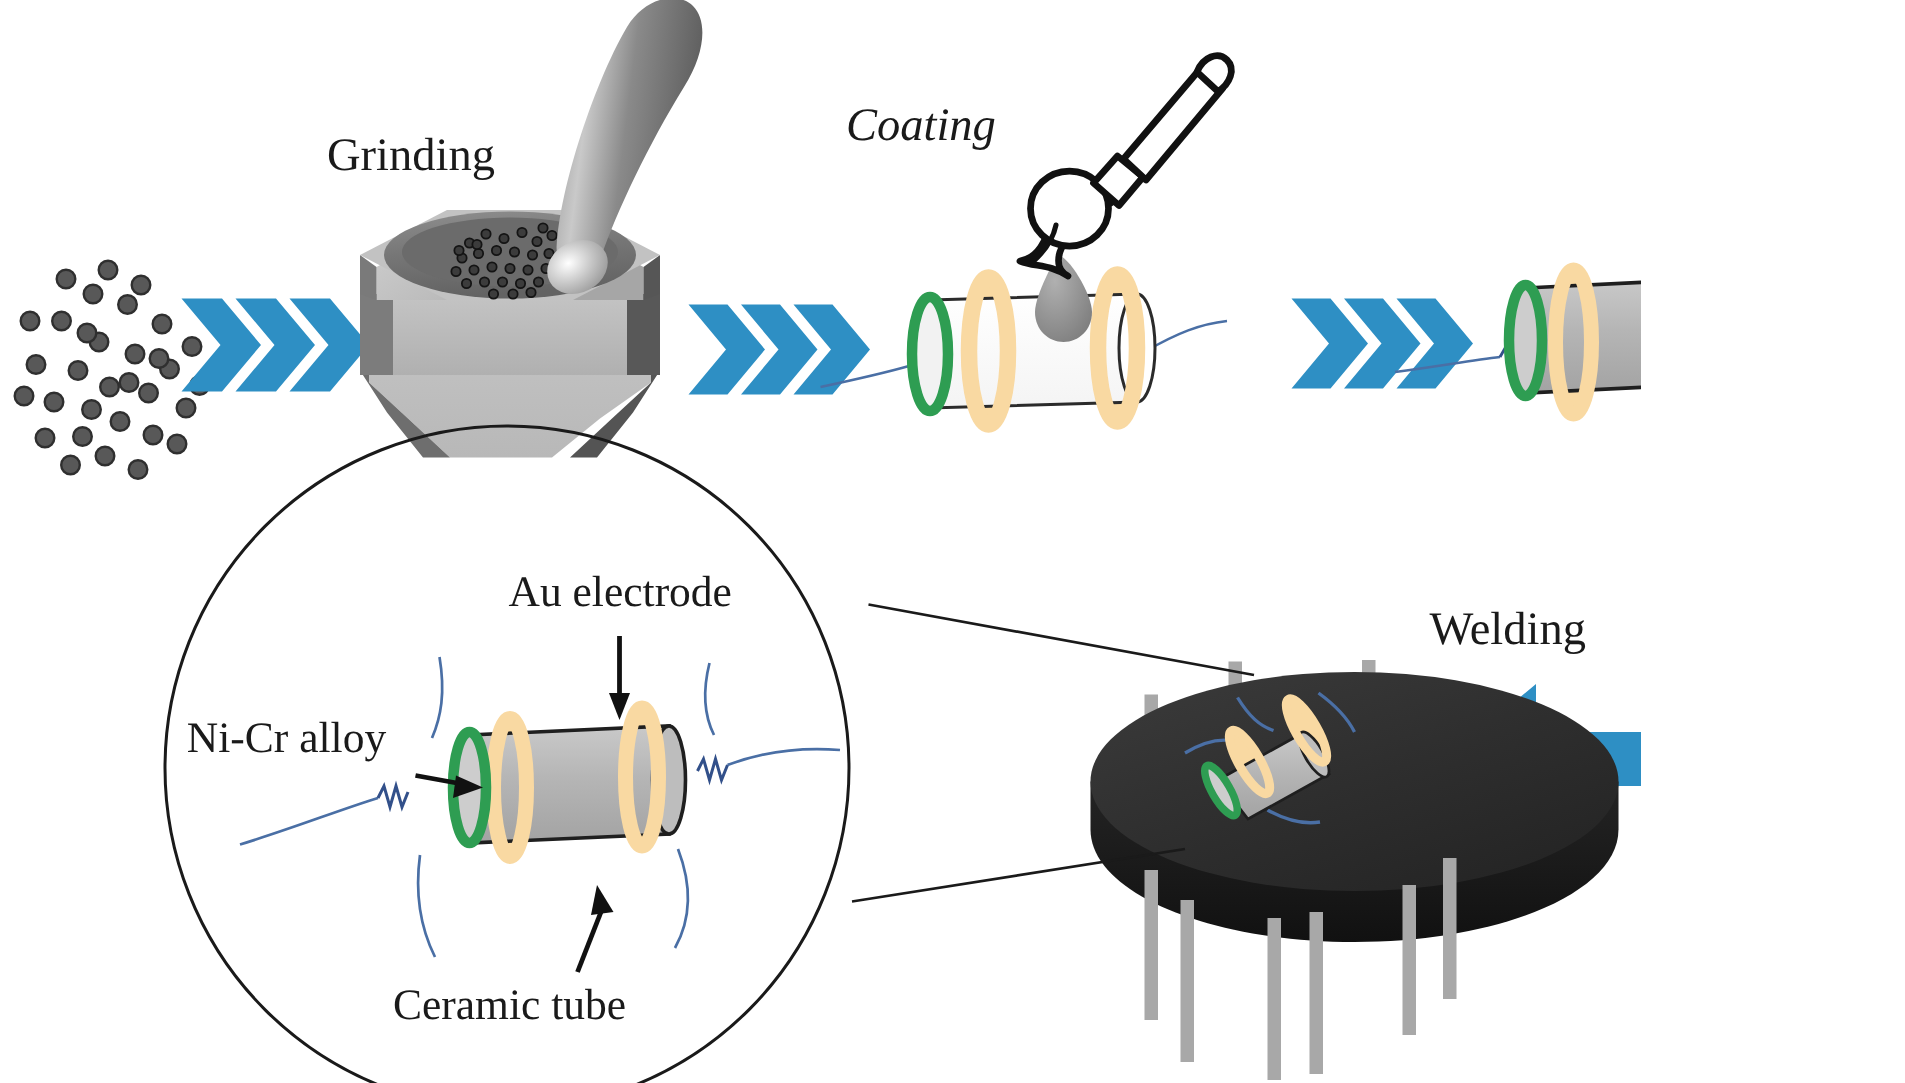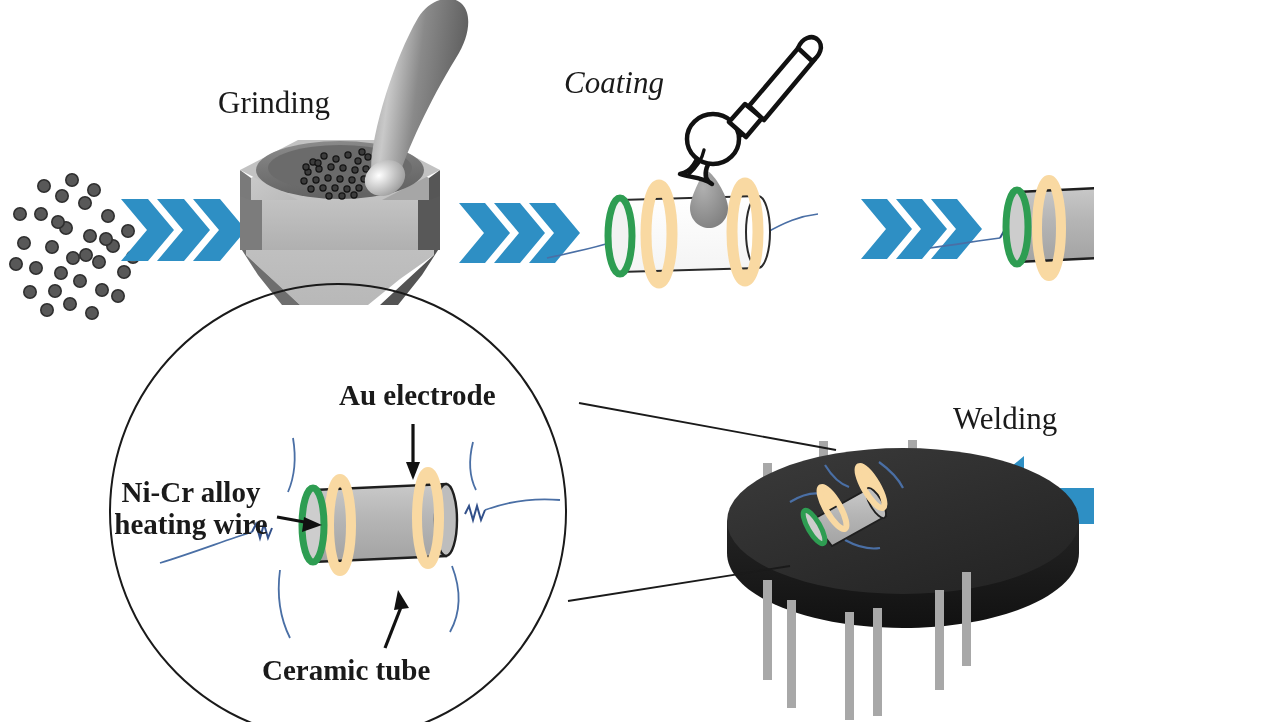--- a/index.html
+++ b/index.html
@@ -23,21 +23,21 @@
   }
   .lbl {
     position: absolute;
     color: #1a1a1a;
     font-family: "Liberation Serif", "DejaVu Serif", serif;
     font-weight: 400;
     white-space: nowrap;
     line-height: 1.12;
   }
   .lbl-step { font-size: 31px; }
-  .lbl-callout { font-size: 29px; font-weight: bold; }
+  .lbl-callout { font-size: 29px; }
   .lbl-two { white-space: normal; text-align: center; }
   #lbl-grinding  { left: 218px; top: 86px; }
   #lbl-coating   { left: 564px; top: 66px; font-style: italic; }
   #lbl-formation { left: 1008px; top: 76px; width: 200px; margin-left: -8px; text-align: center; }
   #lbl-welding   { left: 953px; top: 382px; margin-top: 20px; }
   #lbl-au        { left: 339px; top: 379px; }
   #lbl-nicr      { left: 101px; top: 476px; width: 180px; text-align: center; }
   #lbl-ceramic   { left: 262px; top: 654px; }
 </style>
 </head>
@@ -372,18 +372,17 @@
   <div class="lbl lbl-step lbl-two" id="lbl-formation">
     <br>
   </div>
 
   <div class="lbl lbl-step" id="lbl-welding">Welding</div>
 
   <div class="lbl lbl-callout" id="lbl-au">Au electrode</div>
 
   <div class="lbl lbl-callout" id="lbl-nicr">
     <span>Ni-Cr alloy</span><br>
-    <span>heating wire</span>
   </div>
 
   <div class="lbl lbl-callout" id="lbl-ceramic">Ceramic tube</div>
 
 </div>
 
 </body></html>

